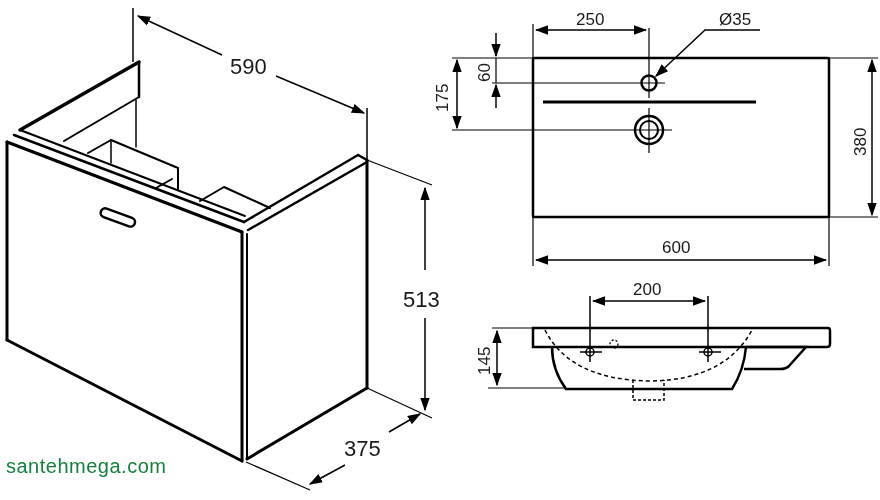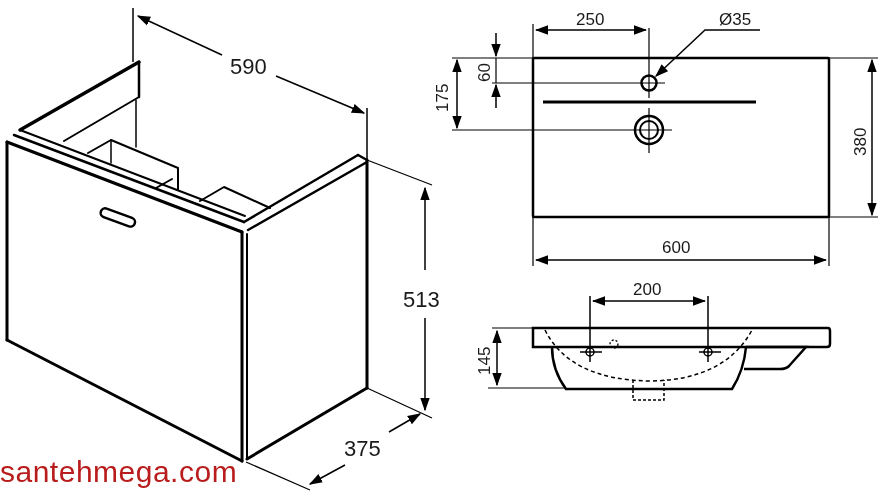--- a/index.html
+++ b/index.html
@@ -1,19 +1,19 @@
 <!DOCTYPE html>
 <html><head>
 <meta charset="utf-8">
 <style>
   html, body { margin: 0; padding: 0; background: #ffffff; }
   body { width: 880px; height: 500px; position: relative; overflow: hidden; font-family: "Liberation Sans", sans-serif; }
   svg { position: absolute; left: 0; top: 0; }
   .dim { font-family: "Liberation Sans", sans-serif; fill: #1a1a1a; }
-  .watermark { position: absolute; left: 0; top: 455px; font-size: 30px; color: #b91c1c; font-family: "Liberation Sans", sans-serif; letter-spacing: 0.5px; }
+  .watermark { position: absolute; left: 6px; top: 455px; font-size: 20px; color: #15803d; font-family: "Liberation Sans", sans-serif; letter-spacing: 0.5px; }
 </style>
 </head>
 <body>
 
 <svg width="880" height="500" viewBox="0 0 880 500" xmlns="http://www.w3.org/2000/svg">
   <defs>
     <marker id="arr" viewBox="0 0 10 10" refX="9" refY="5" markerWidth="9" markerHeight="9" orient="auto-start-reverse">
       <path d="M0,1.5 L10,5 L0,8.5 z" fill="#000"></path>
     </marker>
   </defs>

